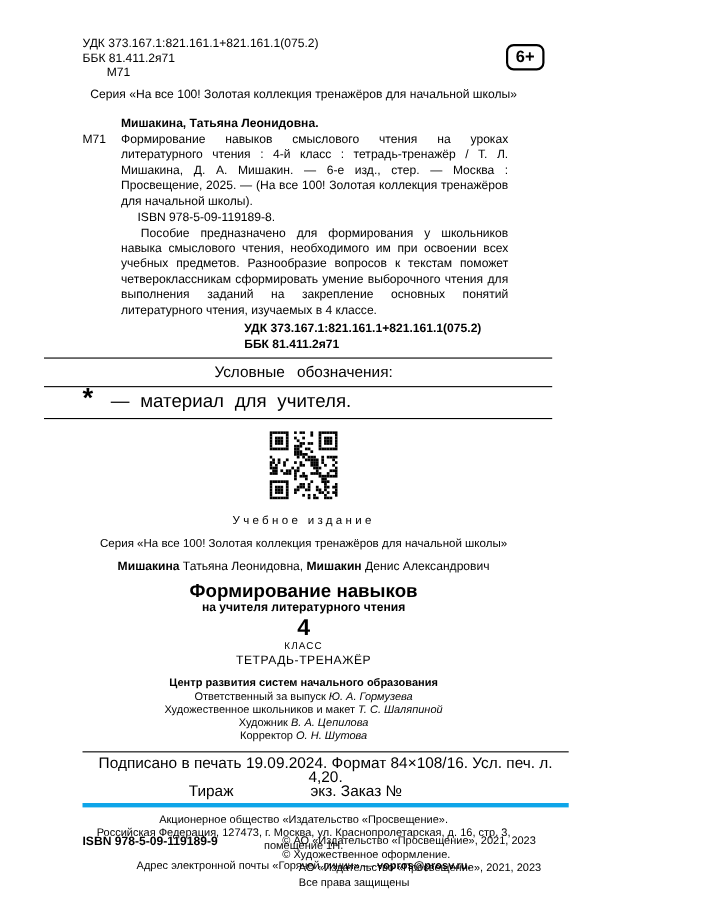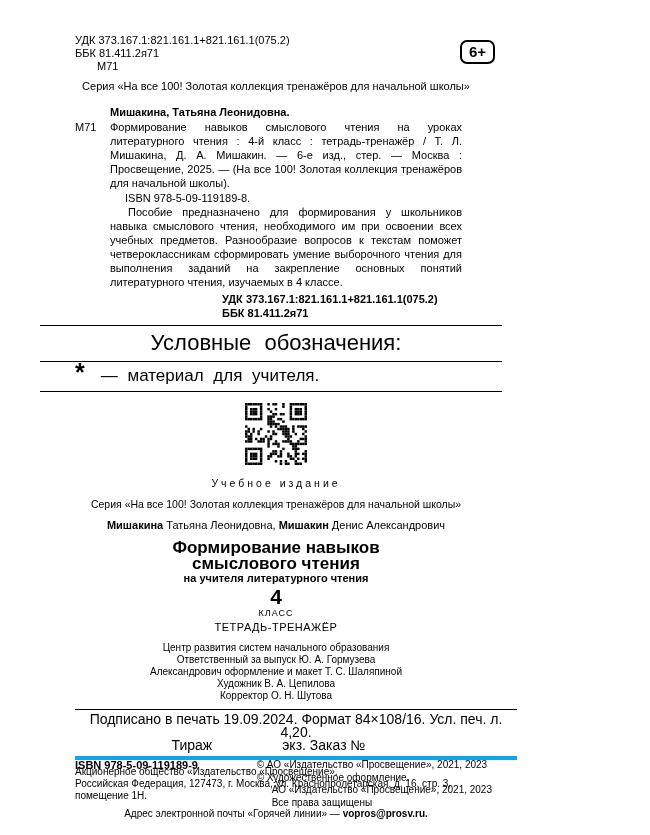--- a/index.html
+++ b/index.html
@@ -24,49 +24,49 @@
 
   .catalog{display:flex;margin-top:1px;}
   .catalog-index{width:35px;flex:none;line-height:14px;}
   .catalog-text{width:352px;text-align:justify;line-height:14px;}
   .isbn-line{margin-left:50px;line-height:14px;margin-top:1px;}
   .annotation{width:352px;margin-left:35px;text-align:justify;text-indent:18px;line-height:14px;}
   .udk-footer{margin-left:147px;font-weight:bold;line-height:14px;margin-top:3px;}
 
   
   .rule{border-top:1px solid #000;margin:0 -25px 0 -35px;height:0;}
-  .legend-title{text-align:center;font-size:22px;word-spacing:7px;padding:4px 0 5px;}
+  .legend-title{text-align:center;font-size:14px;word-spacing:7px;padding:4px 0 5px;}
   .legend-row{display:flex;align-items:baseline;font-size:17px;padding:1px 0 5px;}
   .legend-asterisk{font-size:25px;font-weight:bold;line-height:18px;margin-right:16px;}
   .legend-text{word-spacing:5px;}
 
   .qr-wrap{text-align:center;margin-top:11px;}
   .qr-wrap svg{width:62px;height:62px;display:inline-block;}
 
   .edition-type{text-align:center;font-size:10.5px;letter-spacing:3px;margin-top:10px;line-height:13px;}
   .imprint-series{text-align:center;font-size:10.5px;margin-top:8px;line-height:13px;}
   .authors-line{text-align:center;font-size:11px;margin-top:8px;line-height:13px;}
   .authors-line .surname{font-weight:bold;}
 
   .book-title{text-align:center;font-weight:bold;font-size:17px;line-height:16px;margin-top:8px;}
   .book-subtitle{text-align:center;font-weight:bold;font-size:11px;line-height:13px;}
   .grade-number{text-align:center;font-weight:bold;font-size:21px;line-height:22px;margin-top:1px;}
   .grade-label{text-align:center;font-size:9px;letter-spacing:1px;line-height:10px;}
   .book-type{text-align:center;font-size:11px;letter-spacing:0.5px;line-height:13px;margin-top:3px;}
 
-  .imprint-org{text-align:center;font-size:10px;line-height:12px;margin-top:8px;}
+  .imprint-org{text-align:center;font-size:10px;line-height:12px;margin-top:8px;font-weight:bold;}
   .credit-line{text-align:center;font-size:10px;line-height:12px;}
-  .credit-name{}
+  .credit-name{font-style:italic;}
 
   .print-box{width:442px;margin:7px auto 0;border-top:1px solid #000;border-bottom:4px solid #0ea5e9;
     padding:3px 0 4px;text-align:center;font-size:14px;line-height:13px;}
   .gap-a{display:inline-block;width:70px;}
   .gap-b{display:inline-block;width:55px;}
 
-  .publisher{text-align:left;font-size:10px;line-height:12px;margin-top:6px;}
+  .publisher{text-align:center;font-size:10px;line-height:12px;margin-top:6px;}
   .email-line{text-align:center;font-size:10px;line-height:12px;margin-top:6px;}
   .email-line .email{font-weight:bold;}
 
   .footer{position:absolute;left:75px;right:50px;bottom:26px;display:flex;justify-content:space-between;align-items:flex-start;}
   .footer-isbn{font-weight:bold;font-size:11px;line-height:13px;}
   .copyright{font-size:10px;line-height:12.5px;}
   .copyright .indent{padding-left:15px;}
 </style>
 </head>
 <body>
@@ -374,35 +374,34 @@
   <div class="edition-type">Учебное издание</div>
 
   <div class="imprint-series">Серия «На все 100! Золотая коллекция тренажёров для начальной школы»</div>
 
   <div class="authors-line">
     <span class="surname">Мишакина</span><span> Татьяна Леонидовна, </span><span class="surname">Мишакин</span><span> Денис Александрович</span>
   </div>
 
   <div class="book-title">
     <div>Формирование навыков</div>
-    <div>смыслового чтения</div>
   </div>
   <div class="book-subtitle">на учителя литературного чтения</div>
 
   <div class="grade-number">4</div>
   <div class="grade-label">КЛАСС</div>
   <div class="book-type">ТЕТРАДЬ-ТРЕНАЖЁР</div>
 
   <div class="imprint-org">Центр развития систем начального образования</div>
 
   <div class="credit-line">
     <span>Ответственный за выпуск </span><span class="credit-name">Ю. А. Гормузева</span>
   </div>
   <div class="credit-line">
-    <span>Александрович оформление и макет </span><span class="credit-name">Т. С. Шаляпиной</span>
+    <span>Художественное школьников и макет </span><span class="credit-name">Т. С. Шаляпиной</span>
   </div>
   <div class="credit-line">
     <span>Художник </span><span class="credit-name">В. А. Цепилова</span>
   </div>
   <div class="credit-line">
     <span>Корректор </span><span class="credit-name">О. Н. Шутова</span>
   </div>
 
   <div class="print-box">
     <div>Подписано в печать 19.09.2024. Формат 84×108/16. Усл. печ. л. 4,20.</div>

